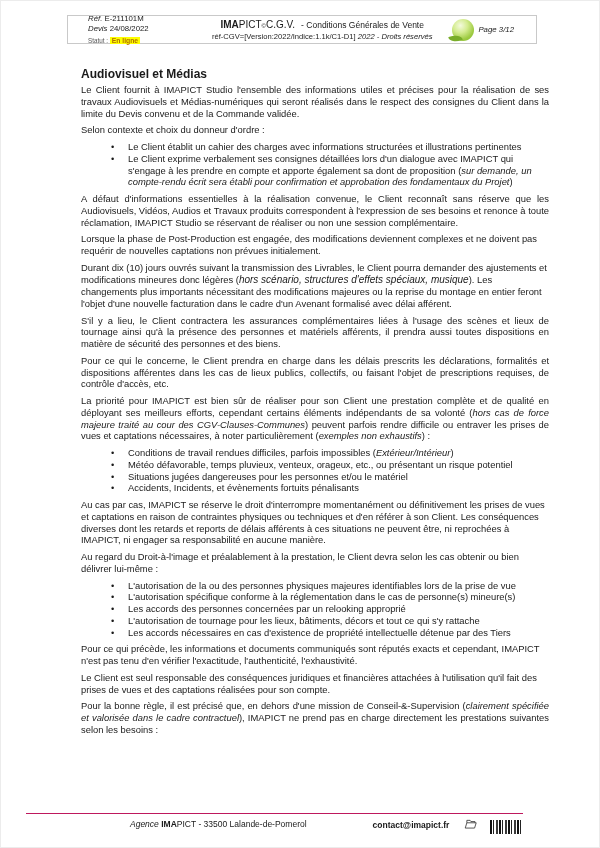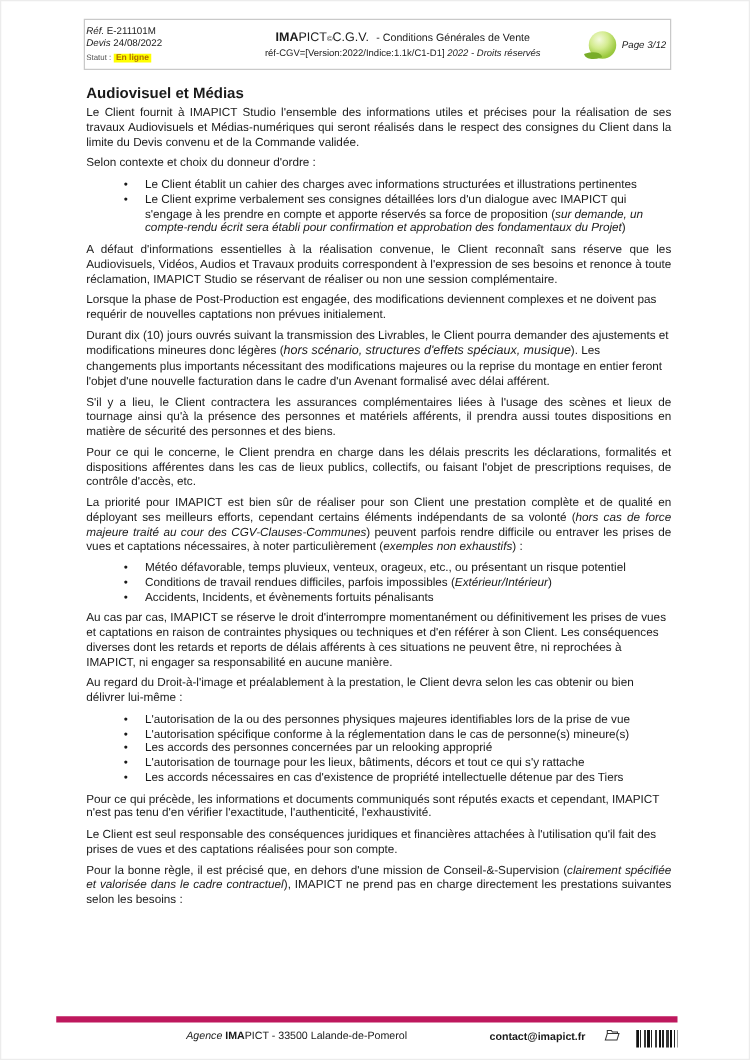--- a/index.html
+++ b/index.html
@@ -11,23 +11,23 @@
   .page {
     position:absolute; inset:0; background:#ffffff;
     border:1px solid #ececec; box-sizing:border-box;
   }
   .it { font-style:italic; }
   .sm { font-size:10px; }
   .b  { font-weight:bold; }
 
   
   .header {
-    position:absolute; left:66px; top:14px; width:470px; height:41px;
+    position:absolute; left:66px; top:14px; width:470px; height:29px;
     border:1px solid #c9c9c9; box-sizing:border-box;
-    display:flex; align-items:center; padding:2px 1px; background:#fff;
+    display:flex; align-items:center; padding:2px 20px; background:#fff;
   }
   .ref-block { width:104px; font-size:7.8px; line-height:1.35; }
   .ref-line { white-space:nowrap; }
   .statut-line { font-size:6.3px; color:#555; margin-top:1px; white-space:nowrap; }
   .statut-value {
     background:#ffff00; color:#b07000; font-weight:bold;
     font-size:6.8px; padding:0 2px;
   }
   .title-block { flex:1; text-align:center; line-height:1.3; }
   .title-line1 { font-size:10px; white-space:nowrap; }
@@ -41,35 +41,35 @@
     background: radial-gradient(circle at 38% 30%, #f4fadd 0%, #d4ec90 35%, #9ecb42 68%, #7fb32c 100%);
   }
   .logo::after {
     content:""; position:absolute; left:-3px; bottom:-1px;
     width:13px; height:7px; background:#79ad29;
     border-radius:0 90% 0 90%; transform:rotate(-18deg);
   }
   .page-num { font-size:7.8px; font-style:italic; white-space:nowrap; }
 
   
-  .doc { position:absolute; left:68px; top:66px; width:468px; }
+  .doc { position:absolute; left:80px; top:66px; width:468px; }
   .doc h2 { font-size:12px; font-weight:bold; margin:0 0 3px 0; }
   .doc p  { font-size:9.4px; line-height:1.25; margin:0 0 5px 0; }
   .doc p.justify { text-align:justify; }
   .doc ul { list-style:none; margin:0 0 5px 0; padding:0; }
   .doc li {
     font-size:9.4px; line-height:1.25; position:relative;
     padding-left:47px; margin:0;
   }
   .doc li::before { content:"\2022"; position:absolute; left:30px; }
 
   
   .footer {
-    position:absolute; left:44px; top:812px; width:497px;
-    border-top:5px solid #be185d; padding-top:5px;
+    position:absolute; left:25px; top:812px; width:497px;
+    border-top:1px solid #be185d; padding-top:5px;
     display:flex; align-items:flex-start; font-size:8.5px;justify-content:flex-end;
   }
   .agency { margin-left:104px; white-space:nowrap; }
   .contact-group {
     margin-left:66px; display:flex; align-items:center; gap:15px;
     font-weight:bold; white-space:nowrap;
   }
   .barcode {
     margin-left:auto; width:33px; height:14px; margin-top:1px;
     background: repeating-linear-gradient(90deg,
@@ -98,31 +98,32 @@
     </div>
   </div>
 
   <div class="doc">
     <h2>Audiovisuel et Médias</h2>
 
   <p class="justify"><span>Le Client fournit à IMAPICT Studio l'ensemble des informations utiles et précises pour la réalisation de ses travaux Audiovisuels et Médias-numériques qui seront réalisés dans le respect des consignes du Client dans la limite du Devis convenu et de la Commande validée.</span></p>
       <p><span>Selon contexte et choix du donneur d'ordre :</span></p>
       <ul>
         <li><span>Le Client établit un cahier des charges avec informations structurées et illustrations pertinentes</span></li>
-        <li><span>Le Client exprime verbalement ses consignes détaillées lors d'un dialogue avec IMAPICT qui s'engage à les prendre en compte et apporte réservés sa force de proposition (</span><span class="it">sur demande, un compte-rendu écrit sera établi pour confirmation et approbation des fondamentaux du Projet</span><span>)</span></li>
+        <li><span>Le Client exprime verbalement ses consignes détaillées lors d'un dialogue avec IMAPICT qui s'engage à les prendre en compte et apporte également sa dont de proposition (</span><span class="it">sur demande, un compte-rendu écrit sera établi pour confirmation et approbation des fondamentaux du Projet</span><span>)</span></li>
       </ul>
       <p class="justify"><span>A défaut d'informations essentielles à la réalisation convenue, le Client reconnaît sans réserve que les Audiovisuels, Vidéos, Audios et Travaux produits correspondent à l'expression de ses besoins et renonce à toute réclamation, IMAPICT Studio se réservant de réaliser ou non une session complémentaire.</span></p>
       <p><span>Lorsque la phase de Post-Production est engagée, des modifications deviennent complexes et ne doivent pas requérir de nouvelles captations non prévues initialement.</span></p>
       <p><span>Durant dix (10) jours ouvrés suivant la transmission des Livrables, le Client pourra demander des ajustements et modifications mineures donc légères (</span><span class="it sm">hors scénario, structures d'effets spéciaux, musique</span><span>). Les changements plus importants nécessitant des modifications majeures ou la reprise du montage en entier feront l'objet d'une nouvelle facturation dans le cadre d'un Avenant formalisé avec délai afférent.</span></p>
       <p class="justify"><span>S'il y a lieu, le Client contractera les assurances complémentaires liées à l'usage des scènes et lieux de tournage ainsi qu'à la présence des personnes et matériels afférents, il prendra aussi toutes dispositions en matière de sécurité des personnes et des biens.</span></p>
       <p class="justify"><span>Pour ce qui le concerne, le Client prendra en charge dans les délais prescrits les déclarations, formalités et dispositions afférentes dans les cas de lieux publics, collectifs, ou faisant l'objet de prescriptions requises, de contrôle d'accès, etc.</span></p>
       <p class="justify"><span>La priorité pour IMAPICT est bien sûr de réaliser pour son Client une prestation complète et de qualité en déployant ses meilleurs efforts, cependant certains éléments indépendants de sa volonté (</span><span class="it">hors cas de force majeure traité au cour des CGV-Clauses-Communes</span><span>) peuvent parfois rendre difficile ou entraver les prises de vues et captations nécessaires, à noter particulièrement (</span><span class="it">exemples non exhaustifs</span><span>) :</span></p>
       <ul>
+        <li><span>Conditions de travail rendues difficiles, parfois impossibles (</span><span class="it">Extérieur/Intérieur</span><span>)</span></li>
         <li><span>Météo défavorable, temps pluvieux, venteux, orageux, etc., ou présentant un risque potentiel</span></li>
-        <li><span>Conditions de travail rendues difficiles, parfois impossibles (</span><span class="it">Extérieur/Intérieur</span><span>)</span></li>
+        <li><span>Situations jugées dangereuses pour les personnes et/ou le matériel</span></li>
         <li><span>Accidents, Incidents, et évènements fortuits pénalisants</span></li>
       </ul>
       <p><span>Au cas par cas, IMAPICT se réserve le droit d'interrompre momentanément ou définitivement les prises de vues et captations en raison de contraintes physiques ou techniques et d'en référer à son Client. Les conséquences diverses dont les retards et reports de délais afférents à ces situations ne peuvent être, ni reprochées à IMAPICT, ni engager sa responsabilité en aucune manière.</span></p>
       <p><span>Au regard du Droit-à-l'image et préalablement à la prestation, le Client devra selon les cas obtenir ou bien délivrer lui-même :</span></p>
       <ul>
         <li><span>L'autorisation de la ou des personnes physiques majeures identifiables lors de la prise de vue</span></li>
         <li><span>L'autorisation spécifique conforme à la réglementation dans le cas de personne(s) mineure(s)</span></li>
         <li><span>Les accords des personnes concernées par un relooking approprié</span></li>
         <li><span>L'autorisation de tournage pour les lieux, bâtiments, décors et tout ce qui s'y rattache</span></li>
         <li><span>Les accords nécessaires en cas d'existence de propriété intellectuelle détenue par des Tiers</span></li>

